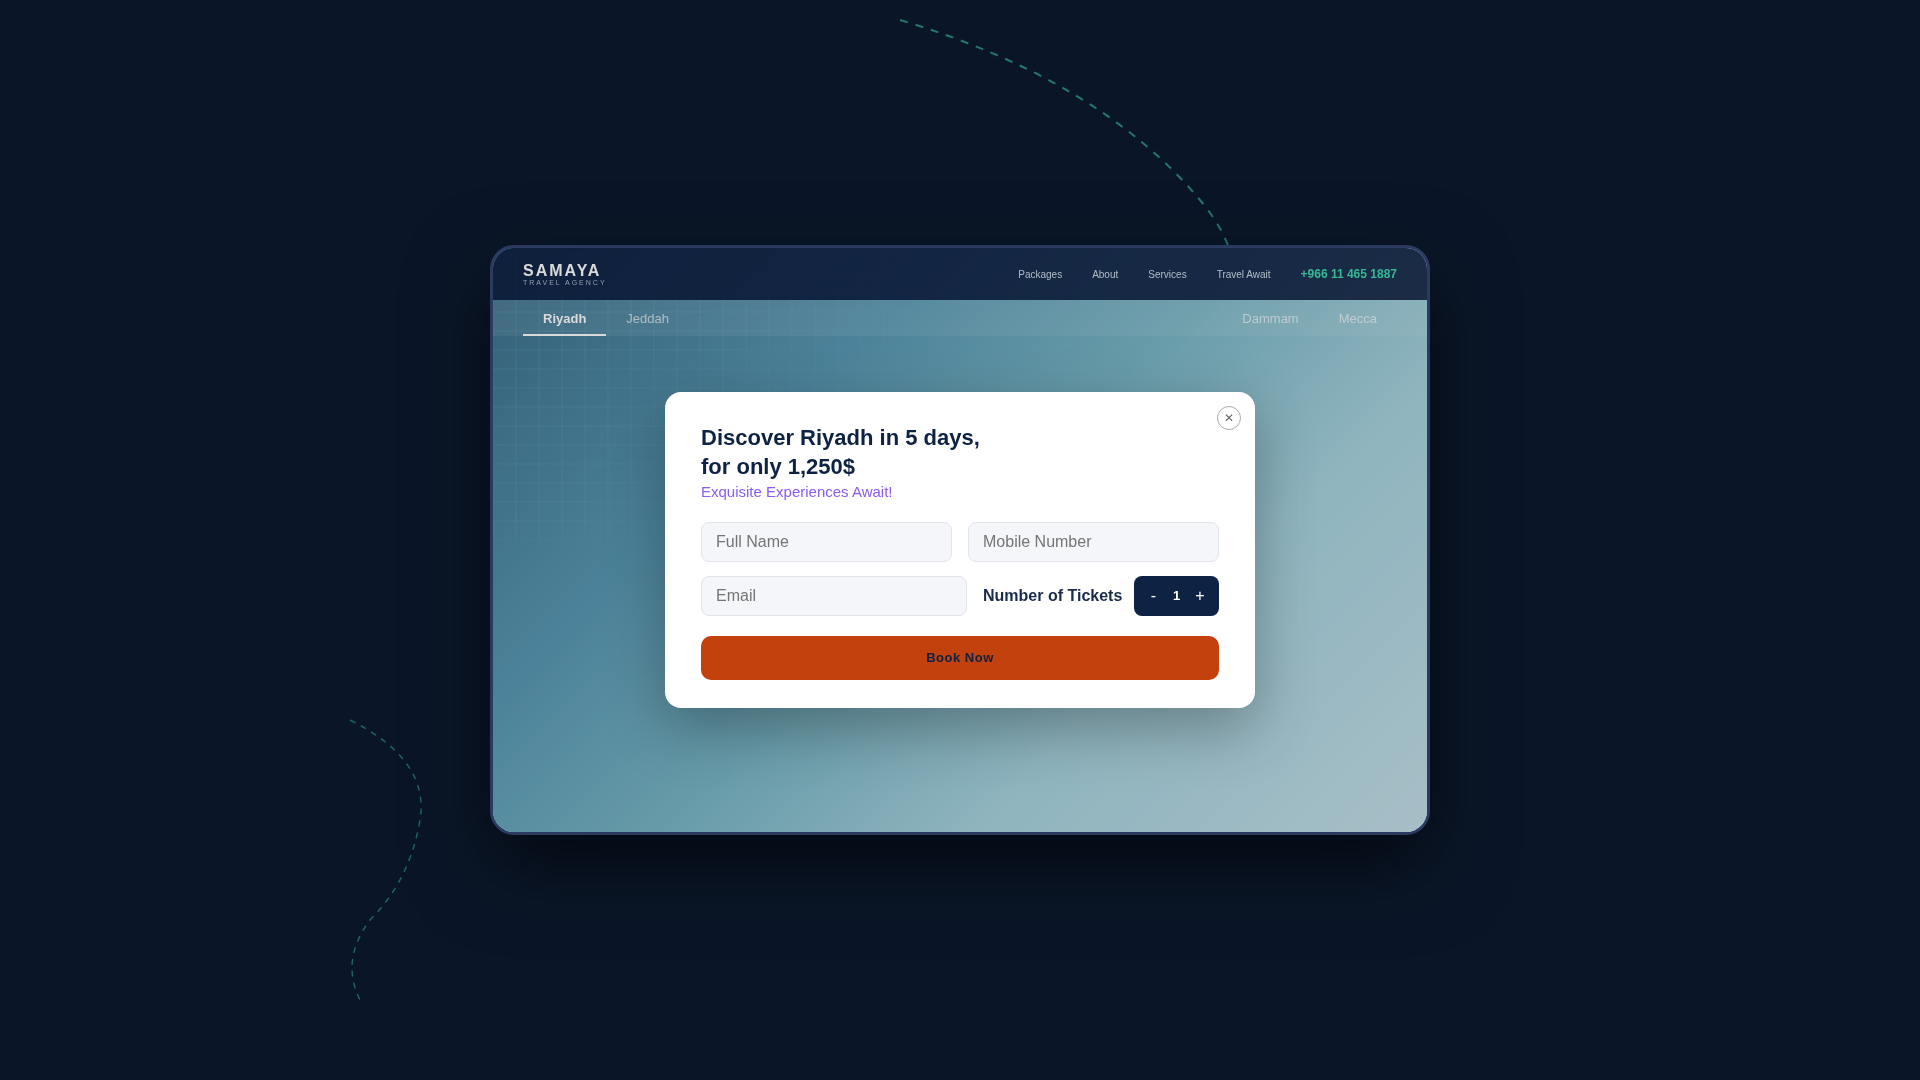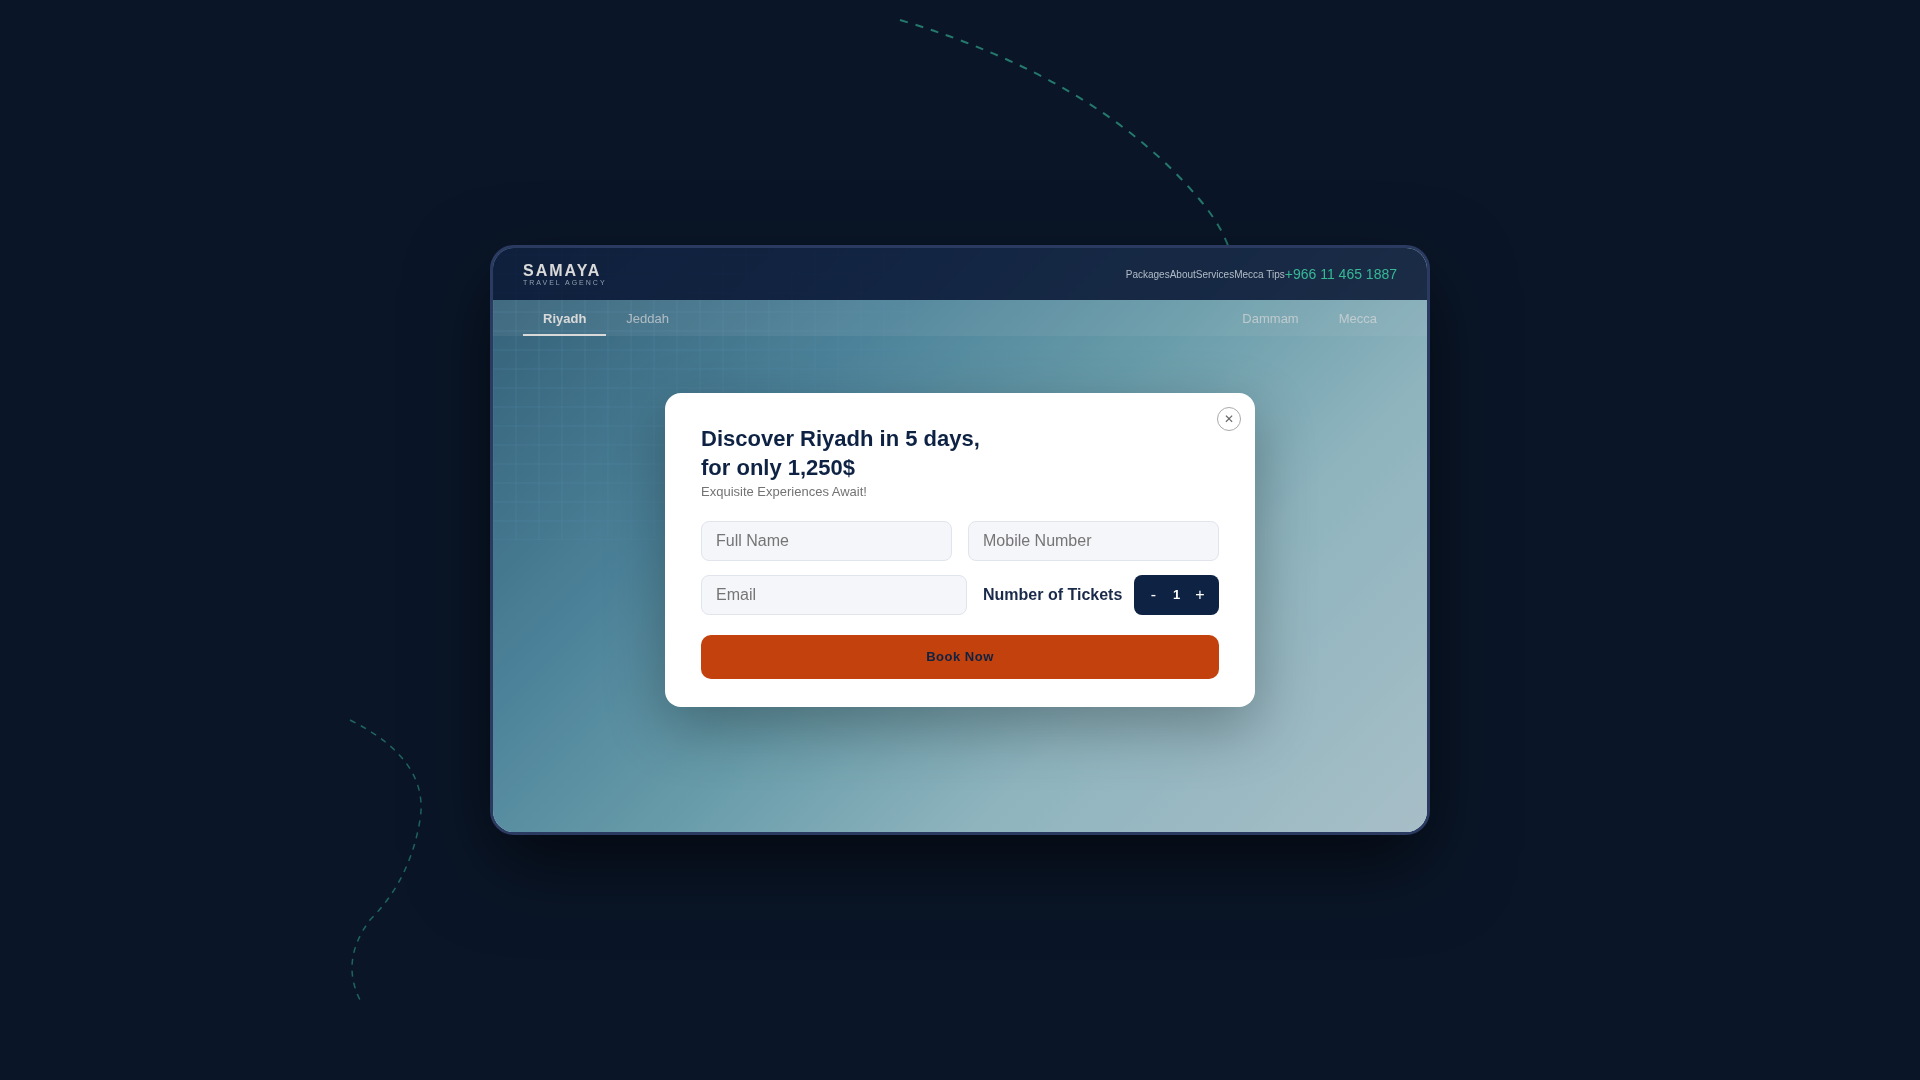--- a/index.html
+++ b/index.html
@@ -90,34 +90,35 @@
     .logo-sub {
       color: #aabbd0;
       font-size: 7px;
       letter-spacing: 2px;
       text-transform: uppercase;
     }
 
     .nav-links {
       display: flex;
       align-items: center;
+      gap: 30px;
       margin-left: auto;
     }
 
     .nav-link {
       color: #d0dce8;
       font-size: 10px;
       cursor: pointer;
       font-weight: 500;
     }
 
     .nav-phone {
       color: #40d9b0;
-      font-size: 14px;
-      font-weight: 400;
+      font-size: 12px;
+      font-weight: 700;
     }
 
     
     .city-tabs {
       position: absolute;
       top: 52px; left: 0; right: 0;
       height: 36px;
       display: flex;
       align-items: center;
       z-index: 10;
@@ -186,22 +187,22 @@
 
     .modal-title {
       color: #0e2244;
       font-size: 22px;
       font-weight: 700;
       line-height: 1.3;
       margin-bottom: 1px;
     }
 
     .modal-subtitle {
-      color: #737373;
-      font-size: 13px;
+      color: #8b5cf6;
+      font-size: 15px;
       margin-bottom: 22px;
     }
 
     .form-row {
       display: flex;
       gap: 16px;
       margin-bottom: 14px;
     }
 
     .form-input {
@@ -299,21 +300,21 @@
 
     <nav class="navbar">
       <div class="logo-area">
         <span class="logo-name">SAMAYA</span>
         <span class="logo-sub">TRAVEL AGENCY</span>
       </div>
       <div class="nav-links">
         <span class="nav-link">Packages</span>
         <span class="nav-link">About</span>
         <span class="nav-link">Services</span>
-        <span class="nav-link">Mecca Tips</span>
+        <span class="nav-link">Travel Await</span>
         <span class="nav-phone">+966 11 465 1887</span>
       </div>
     </nav>
 
     <div class="city-tabs">
       <div class="city-tab active">
         <span>Riyadh</span>
       </div>
       <div class="city-tab">
         <span>Jeddah</span>

